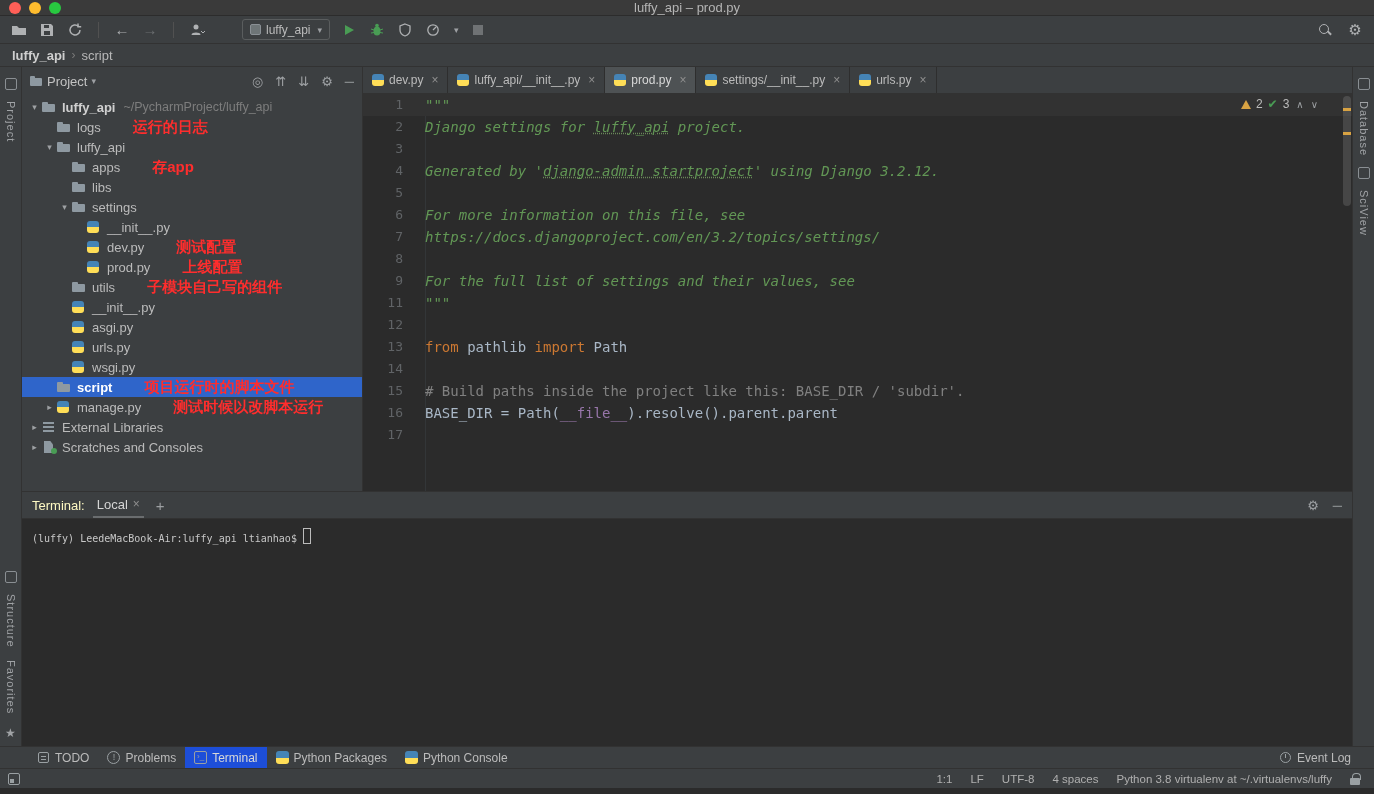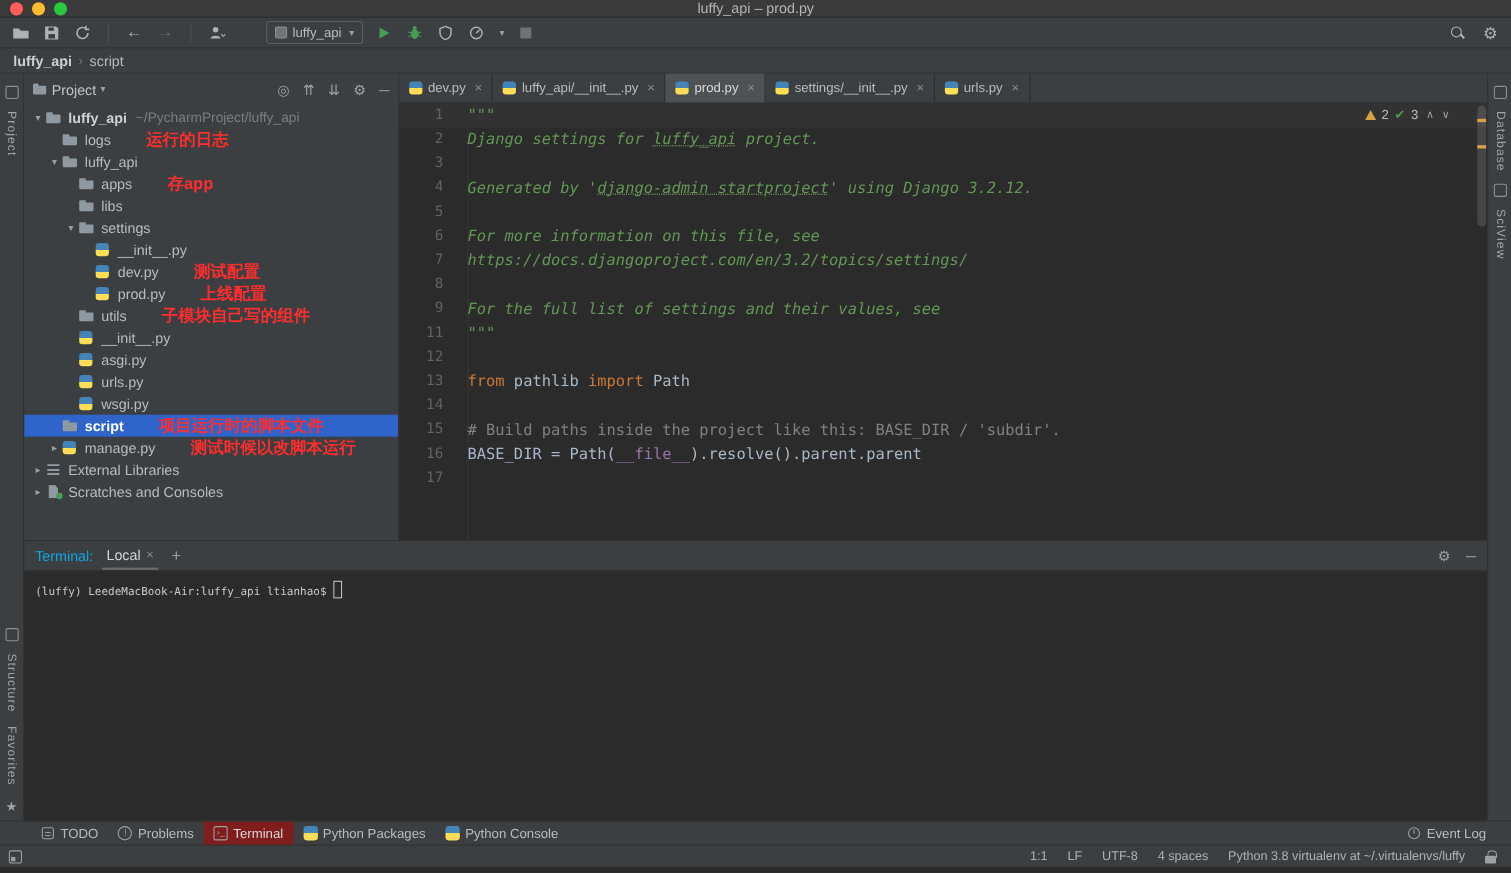--- a/index.html
+++ b/index.html
@@ -127,36 +127,36 @@
   .vscroll{position:absolute;top:0;right:0;bottom:0;width:11px;z-index:2}
   .vthumb{position:absolute;top:2px;right:1px;width:8px;height:110px;
     background:rgba(255,255,255,.13);border-radius:4px}
   .stripe-warn{position:absolute;right:1px;width:8px;height:3px;background:#d9a343}
 
   
   .terminal{height:255px;flex:none;display:flex;flex-direction:column;background:#2b2b2b;
     border-top:1px solid #323232}
   .term-header{height:27px;flex:none;background:#3c3f41;border-bottom:1px solid #323232;
     display:flex;align-items:center;padding:0 10px;gap:8px;font-size:13px}
-  .term-title{color:#0ea5e9}
+  .term-title{color:#fef9c3}
   .term-tab{color:#d5d5d5;display:flex;align-items:center;gap:5px;padding:0 4px;height:100%;
     border-bottom:2px solid #6a6d6f}
   .term-x{color:#8f8f8f;font-size:12px}
   .term-plus{color:#9da0a3;font-size:15px;margin-left:4px}
   .term-tools{margin-left:auto;display:flex;gap:14px;align-items:center}
   .term-body{flex:1;padding:9px 10px;font-family:"DejaVu Sans Mono","Liberation Mono",monospace;
     font-size:10px;color:#c8c8c8;white-space:pre}
   .cursor-block{display:inline-block;width:8px;height:16px;border:1px solid #bcbcbc;
     margin-left:6px;vertical-align:text-bottom}
 
   
   .tw-bar{height:22px;flex:none;background:#3c3f41;border-top:1px solid #323232;display:flex;
     align-items:center;font-size:12px;color:#bbb;padding-left:28px}
   .tw-tab{display:flex;align-items:center;gap:5px;padding:0 9px;height:100%}
-  .tw-tab.active{background:#7f1d1d;color:#d8d8d8}
+  .tw-tab.active{background:#1d4ed8;color:#d8d8d8}
   .bi{width:13px;height:13px;display:inline-block;position:relative;flex:none}
   .bi-todo::after{content:"";position:absolute;inset:1px;border:1px solid #9aa0a3;border-radius:2px}
   .bi-todo::before{content:"";position:absolute;left:4px;right:4px;top:5px;height:4px;
     background:repeating-linear-gradient(180deg,#9aa0a3 0 1px,transparent 1px 3px);z-index:2}
   .bi-problems::after{content:"!";position:absolute;inset:0;border:1px solid #9aa0a3;
     border-radius:50%;color:#9aa0a3;font-size:9px;line-height:11px;text-align:center}
   .bi-terminal::after{content:"›_";position:absolute;inset:0;border:1px solid #9aa0a3;
     border-radius:2px;color:#9aa0a3;font-size:8px;line-height:10px;text-align:center}
   .bi-python{border-radius:3px;background:linear-gradient(180deg,#4584b6 50%,#ffde57 50%)}
   .bi-eventlog::after{content:"";position:absolute;inset:1px;border:1px solid #9aa0a3;border-radius:50%}

